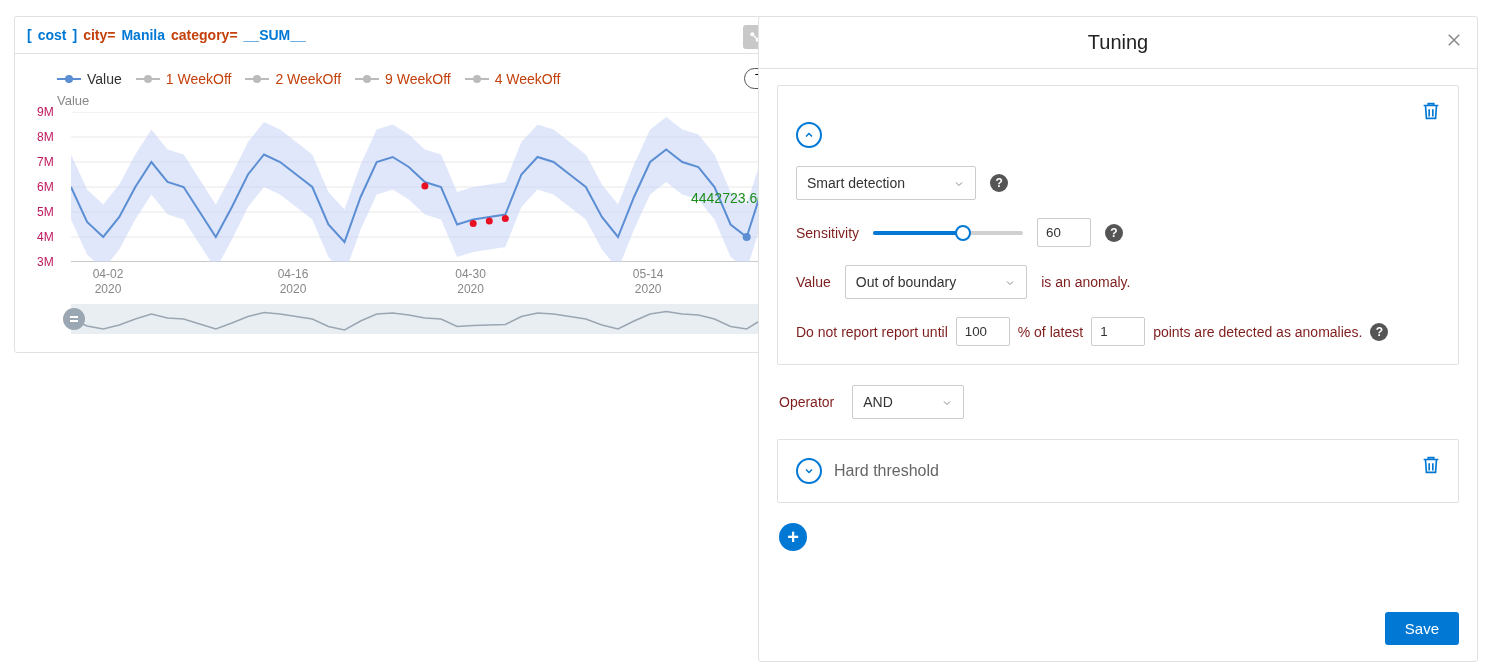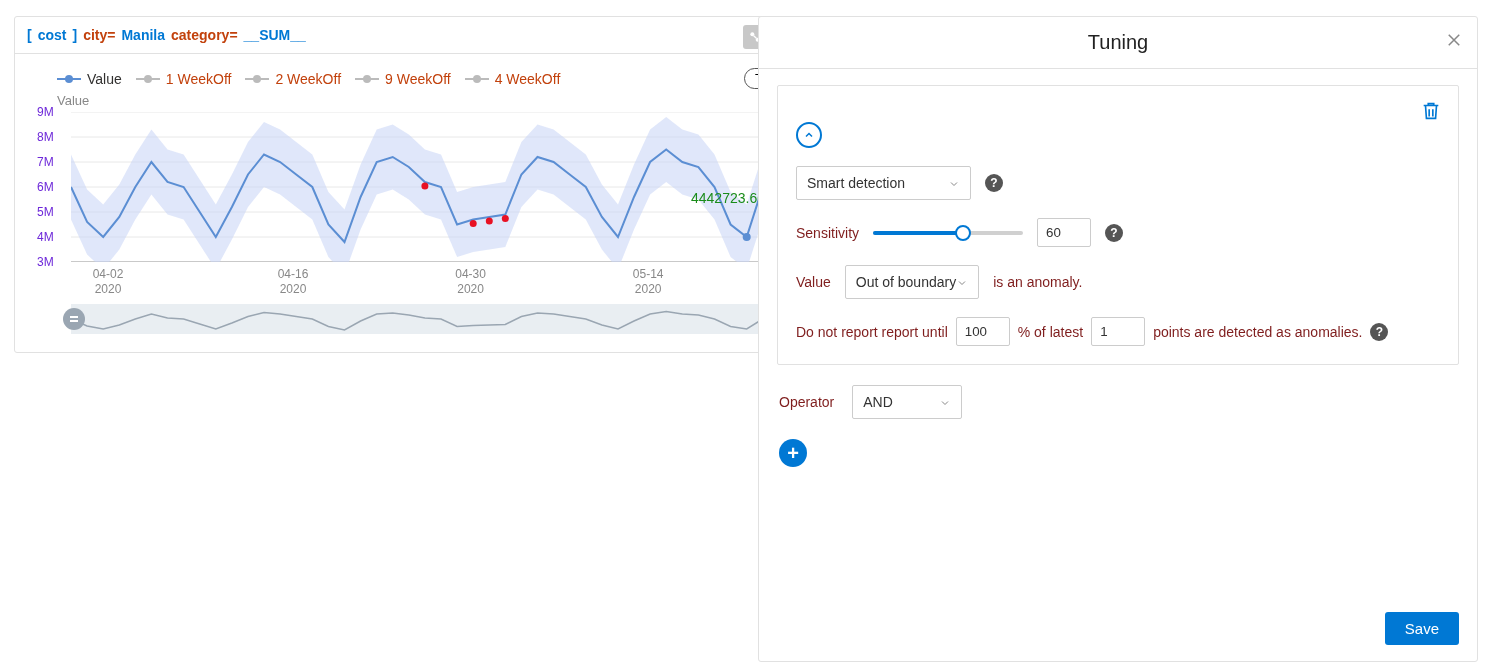--- a/index.html
+++ b/index.html
@@ -83,21 +83,21 @@
   .axis-title {
     color:#888; font-size:13px; padding-left:30px; margin-top:-2px;
   }
   .plot-area {
     position: relative;
     width: 740px;
     height: 150px;
     margin: 4px 0 0 44px;
   }
   .plot-area svg { position: absolute; inset: 0; }
-  .ytick { position:absolute; left:-34px; font-size:12px; color:#6d28d9; transform:translateY(-50%); }
+  .ytick { position:absolute; left:-34px; font-size:12px; color:#be185d; transform:translateY(-50%); }
   .xtick { position:absolute; bottom:-34px; font-size:12px; color:#888; text-align:center; transform:translateX(-50%); line-height:1.2; }
   .tooltip-val {
     position:absolute; color:#1a8c1a; font-size:14px; font-weight:500;
   }
   .brush-strip {
     position: relative;
     margin: 42px 0 0 44px;
     width: 740px;
     height: 30px;
   }
@@ -148,21 +148,21 @@
   .collapse-toggle {
     width:26px; height:26px; border:2px solid #0078d4; border-radius:50%;
     display:inline-flex; align-items:center; justify-content:center; cursor:pointer;
   }
   .collapse-toggle svg { width:12px; height:12px; stroke:#0078d4; fill:none; }
   .row { display:flex; align-items:center; gap:14px; margin-top:18px; color:#666; }
   .row:first-child{ margin-top:0; }
   .select {
     display:flex; align-items:center; justify-content:space-between;
     border:1px solid #ccc; border-radius:2px; padding:8px 10px;
-    min-width:120px; background:#fff; cursor:pointer; color:#333;
+    min-width:120px; background:#fff; cursor:pointer; color:#333;gap:48px;
   }
   .select.wide { min-width:175px; }
   .chevron { width:12px; height:12px; }
   .chevron svg { width:12px; height:12px; stroke:#888; fill:none; stroke-width:2; }
   .help {
     width:18px; height:18px; border-radius:50%; background:#555; color:#fff;
     display:inline-flex; align-items:center; justify-content:center; font-size:12px; font-weight:bold;
   }
   .slider-wrap { display:flex; align-items:center; gap:14px; }
   .slider {
@@ -382,19 +382,34 @@
     <div class="operator-row">
       <span class="label">Operator</span>
       <div class="select" style="min-width:110px">
         <span>AND</span>
         <span class="chevron"><svg viewBox="0 0 24 24">
               <path d="M6 9l6 6 6-6"></path>
             </svg></span>
       </div>
     </div>
 
+    <div class="card">
+      <div class="trash">
+        <svg viewBox="0 0 24 24" stroke-width="1.8">
+            <path d="M4 6h16M9 6V4h6v2M6 6l1 14h10l1-14M10 10v8M14 10v8"></path>
+          </svg>
+      </div>
+      <div class="card-collapsed">
+        <div class="collapse-toggle">
+          <svg viewBox="0 0 24 24" stroke-width="3">
+              <path d="M6 9l6 6 6-6"></path>
+            </svg>
+        </div>
+        <span class="section-title">Hard threshold</span>
+      </div>
+    </div>
 
     <div class="add-btn">+</div>
   </div>
   <div class="tp-footer">
     <button class="save-btn">Save</button>
   </div>
 </div>
 
 </body></html>

